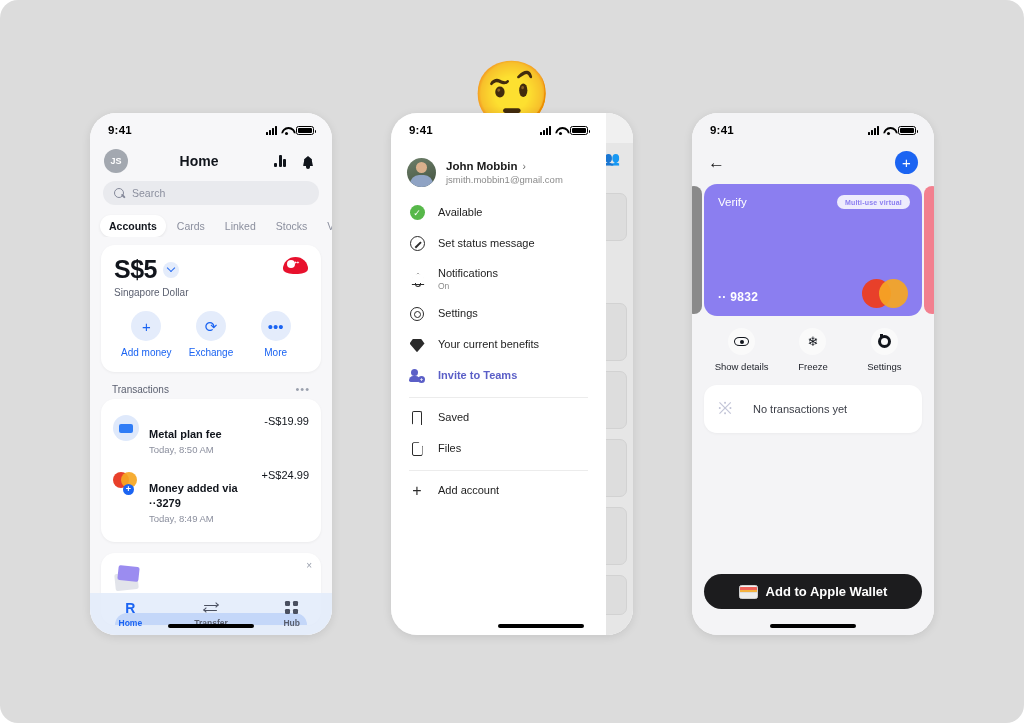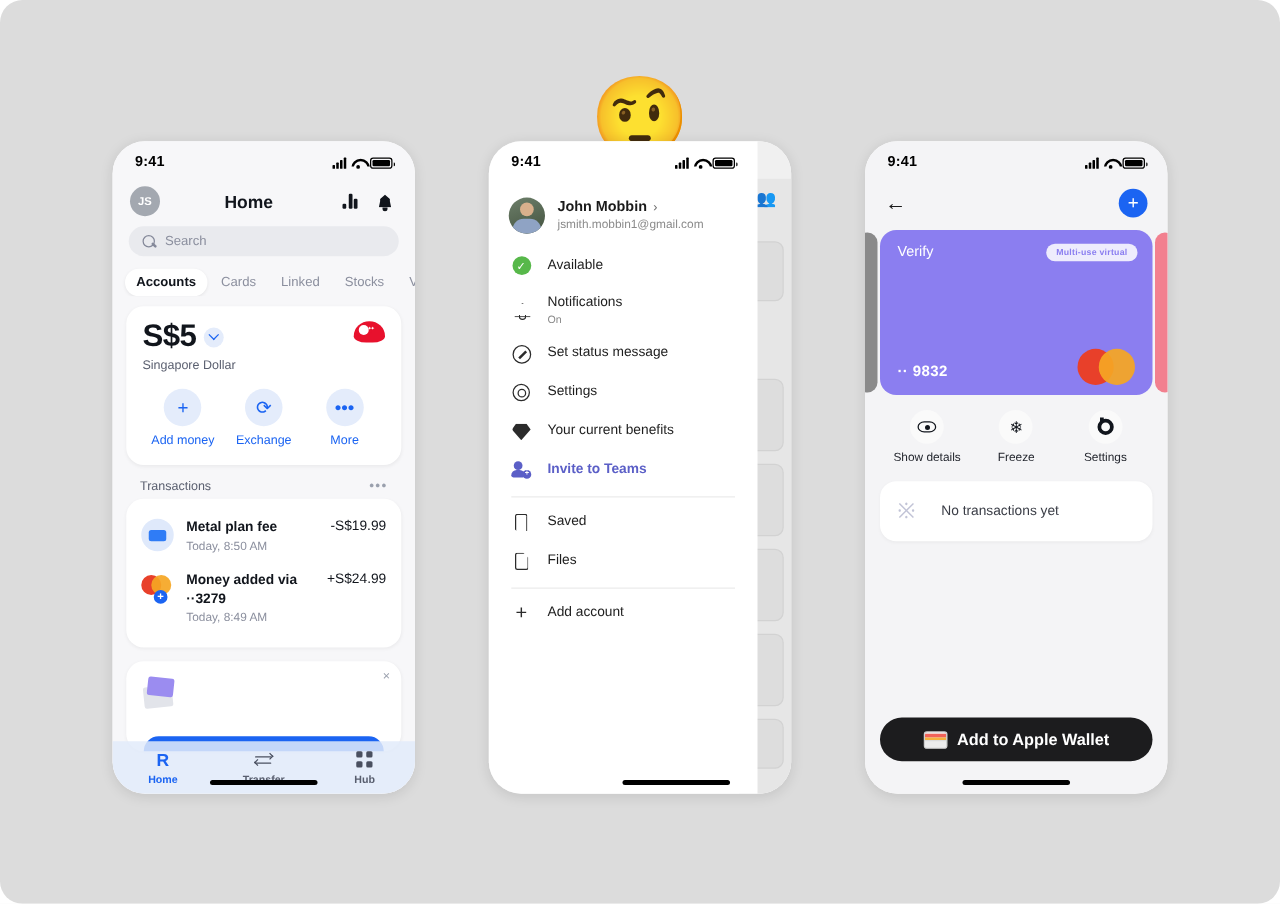--- a/index.html
+++ b/index.html
@@ -146,21 +146,21 @@
     content:""; position:absolute; left:6px; top:9px; width:14px; height:9px; border-radius:2px; background:#2f7cf6;
   }
   .tx-ico.mc { background: transparent; }
   .mc-a, .mc-b { position:absolute; width: 16px; height: 16px; border-radius:50%; top: 3px; }
   .mc-a { left: 0; background: #e8402a; }
   .mc-b { left: 8px; background: #f5a623; opacity: .92; }
   .mc-plus {
     position:absolute; left: 10px; top: 15px; width: 11px; height: 11px; border-radius:50%;
     background:#1b64f2; color:#fff; font-size: 9px; line-height: 11px; text-align:center; font-weight:700;
   }
-  .tx-mid { flex: 1; min-width: 0; }
+  .tx-mid { flex: 1; min-width: 0; margin-top: 12px; }
   .tx-name { font-size: 11px; font-weight: 700; color: #11151c; line-height: 1.35; }
   .tx-time { font-size: 9.5px; color: #8b8f9e; margin-top: 2px; }
   .tx-amt { font-size: 11px; font-weight: 400; color: #11151c; white-space: nowrap; margin-left: 6px; }
 
   .promo {
     margin: 11px 11px 0 11px; background:#fff; border-radius: 14px; padding: 12px 12px 0 12px;
     position: relative; box-shadow: 0 1px 3px rgba(0,0,0,.05); overflow: hidden; height: 72px;
   }
   .promo-x { position:absolute; right:9px; top:7px; color:#9aa0ad; font-size:10px; }
   .promo-ico { width: 30px; height: 28px; position: relative; flex: 0 0 auto; margin-right: 9px; }
@@ -487,32 +487,32 @@
       </div>
 
       <div class="p2-item">
         <span class="p2-ic">
             <span class="ic-check">✓</span>
           </span>
         <span class="p2-lb">Available</span>
       </div>
       <div class="p2-item">
         <span class="p2-ic">
+            <span class="ic-pen"></span>
+          </span>
+        <span class="p2-lb">Set status message</span>
+      </div>
+      <div class="p2-item">
+        <span class="p2-ic">
             <span class="ic-bell"></span>
           </span>
         <span>
           <span class="p2-lb" style="display:block">Notifications</span>
           <span class="p2-sub" style="display:block">On</span>
         </span>
-      </div>
-      <div class="p2-item">
-        <span class="p2-ic">
-            <span class="ic-pen"></span>
-          </span>
-        <span class="p2-lb">Set status message</span>
       </div>
       <div class="p2-item">
         <span class="p2-ic">
             <span class="ic-gear"></span>
           </span>
         <span class="p2-lb">Settings</span>
       </div>
       <div class="p2-item">
         <span class="p2-ic">
             <span class="ic-diamond"></span>

